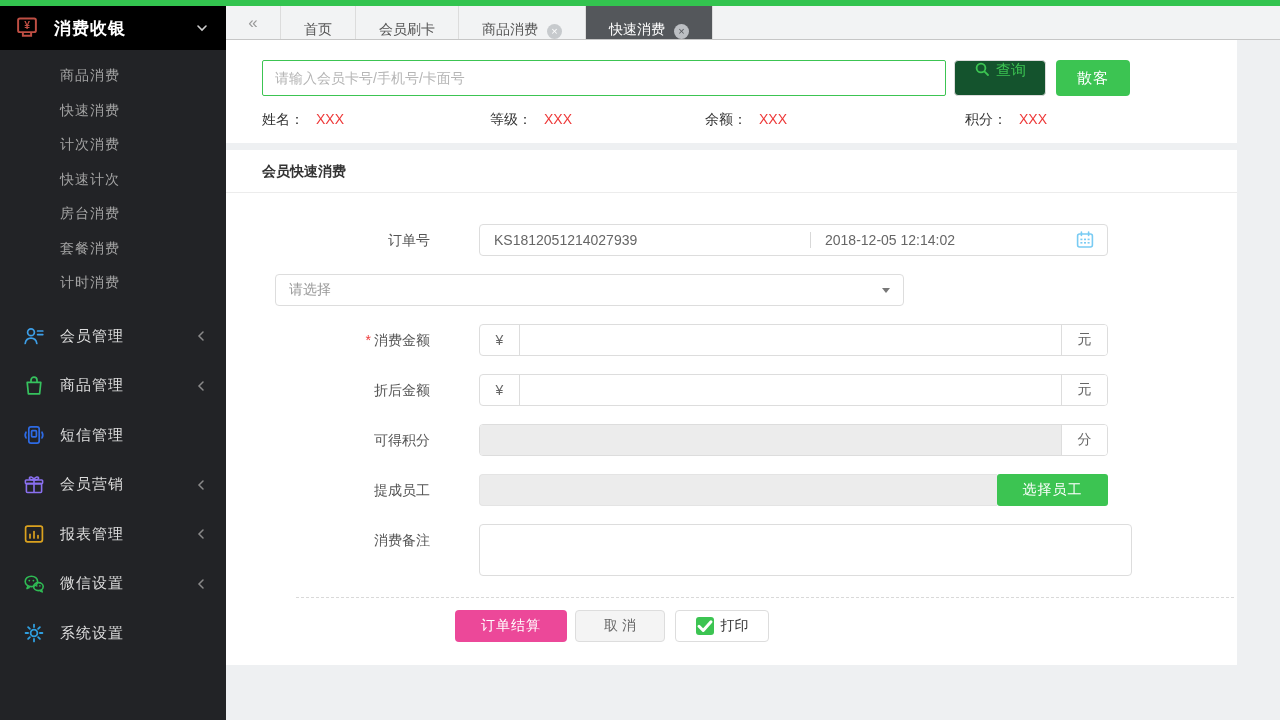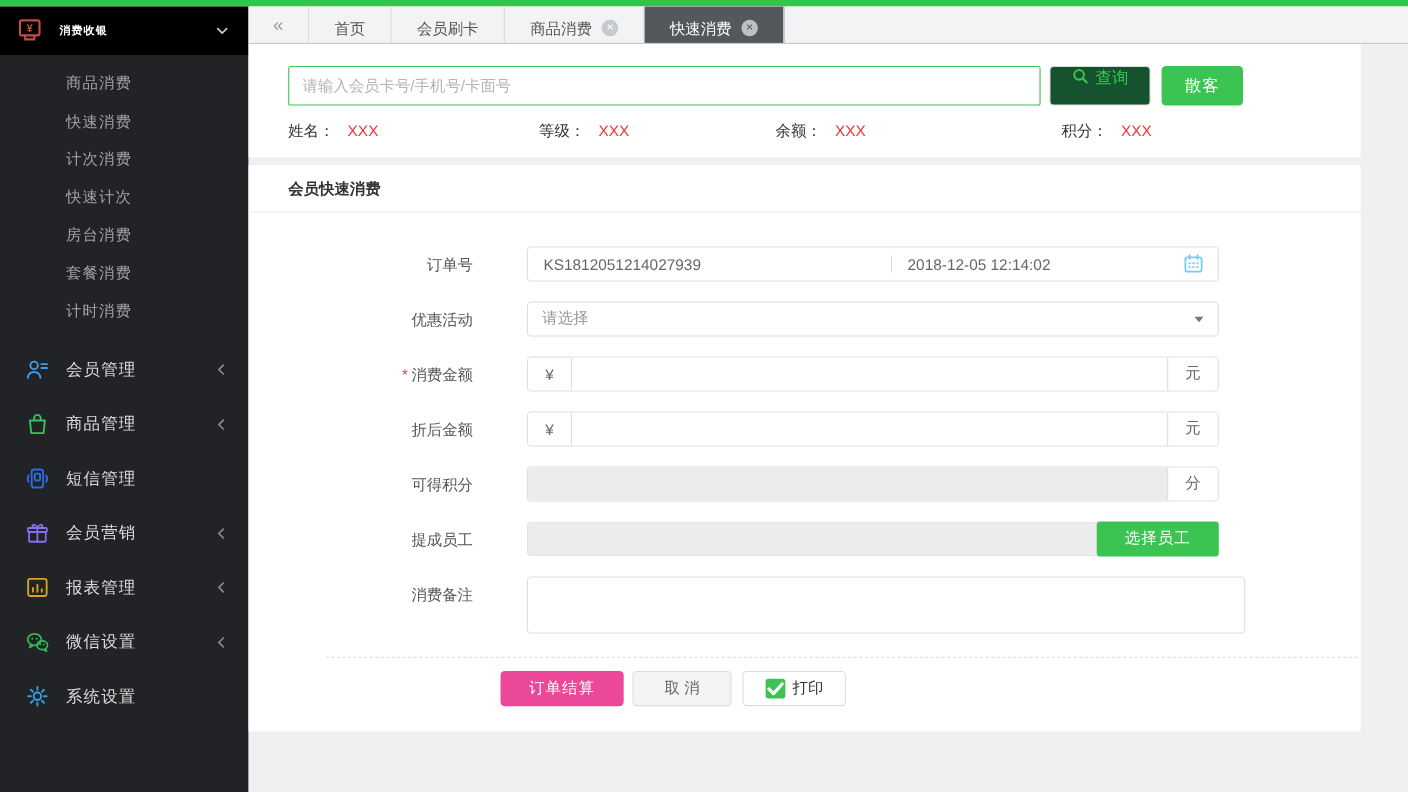--- a/index.html
+++ b/index.html
@@ -7,34 +7,34 @@
   body { font-family:"Liberation Sans","DejaVu Sans",sans-serif; font-size:14px; }
 
   .app { width:1280px; height:720px; display:flex; flex-direction:column; background:#eef0f2; }
   .green-strip { height:6px; background:#33c44f; flex:0 0 auto; }
   .main-row { flex:1; display:flex; min-height:0; }
 
   
   .sidebar { width:226px; background:#222326; color:#ddd; flex:0 0 auto; overflow:hidden; }
   .side-header { height:44px; background:#000; display:flex; align-items:center; padding:0 18px 0 14px; cursor:pointer; }
   .hicon { width:26px; height:26px; flex:0 0 auto; }
-  .hlabel { color:#fff; font-weight:bold; font-size:10px; margin-left:14px; flex:1; letter-spacing:1px; }
+  .hlabel { color:#fff; font-weight:bold; font-size:17px; margin-left:14px; flex:1; letter-spacing:1px; }
   .submenu { padding-top:8px; }
   .subitem { height:34.5px; line-height:34.5px; padding-left:60px; color:#a3a3a3; font-size:14px; cursor:pointer; letter-spacing:1px; }
   .mainmenu { margin-top:12px; }
   .mitem { height:49.5px; display:flex; align-items:center; padding:0 18px 0 14px; cursor:pointer; }
   .micon { width:24px; height:24px; margin-left:8px; flex:0 0 auto; }
   .mlabel { color:#dcdcdc; font-size:15px; margin-left:14px; flex:1; letter-spacing:1px; }
   .chev-wrap { width:12px; height:12px; flex:0 0 auto; }
 
   
   .content { flex:1; display:flex; flex-direction:column; min-width:0; background:#eef0f2; }
   .tabbar { height:34px; background:#f2f3f4; border-bottom:1px solid #c6c6c6; display:flex; align-items:stretch; flex:0 0 auto; }
   .tab-collapse { width:55px; display:flex; align-items:center; justify-content:center; color:#9a9a9a; font-size:17px; border-right:1px solid #dcdcdc; cursor:pointer; }
-  .tab { display:flex; align-items:flex-start; padding:12px 23px; font-size:14px; color:#555; border-right:1px solid #dcdcdc; cursor:pointer; white-space:nowrap; }
+  .tab { display:flex; align-items:flex-end; padding:0 23px; font-size:14px; color:#555; border-right:1px solid #dcdcdc; cursor:pointer; white-space:nowrap; }
   .tab.active { background:#54575b; color:#fff; }
   .tab-close { margin-left:9px; width:15px; height:15px; border-radius:50%; background:#c7cacd; color:#fff; font-size:11px; line-height:14px; text-align:center; cursor:pointer; }
   .tab.active .tab-close { background:#bcbfc3; color:#54575b; }
 
   .workspace { flex:1; min-height:0; }
   .card { background:#fff; width:1011px; }
 
   
   .search-card { height:103px; padding:20px 0 0 36px; }
   .search-row { display:flex; align-items:center; }
@@ -308,21 +308,20 @@
                           <rect x="9" y="12" width="2" height="1.6"></rect>
                           <rect x="12.6" y="12" width="2" height="1.6"></rect>
                       </g>
                     </svg>
                     </span>
                 </div>
               </div>
             </div>
 
             <div class="frow">
-              <div class="flabel">优惠活动</div>
               <div class="ffield">
                 <div class="select-box">
                   <span class="sel-text">请选择</span>
                   <span class="caret"></span>
                 </div>
               </div>
             </div>
 
             <div class="frow">
               <div class="flabel">

